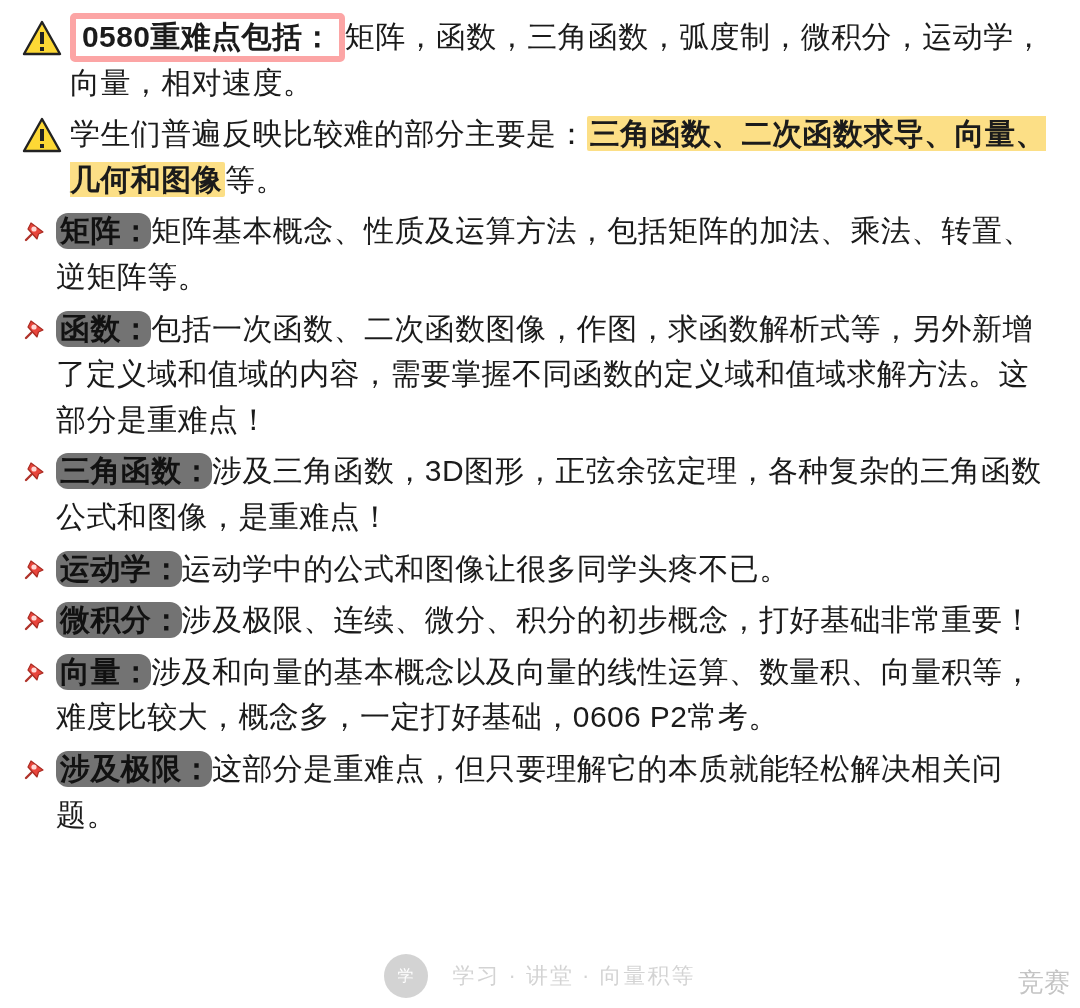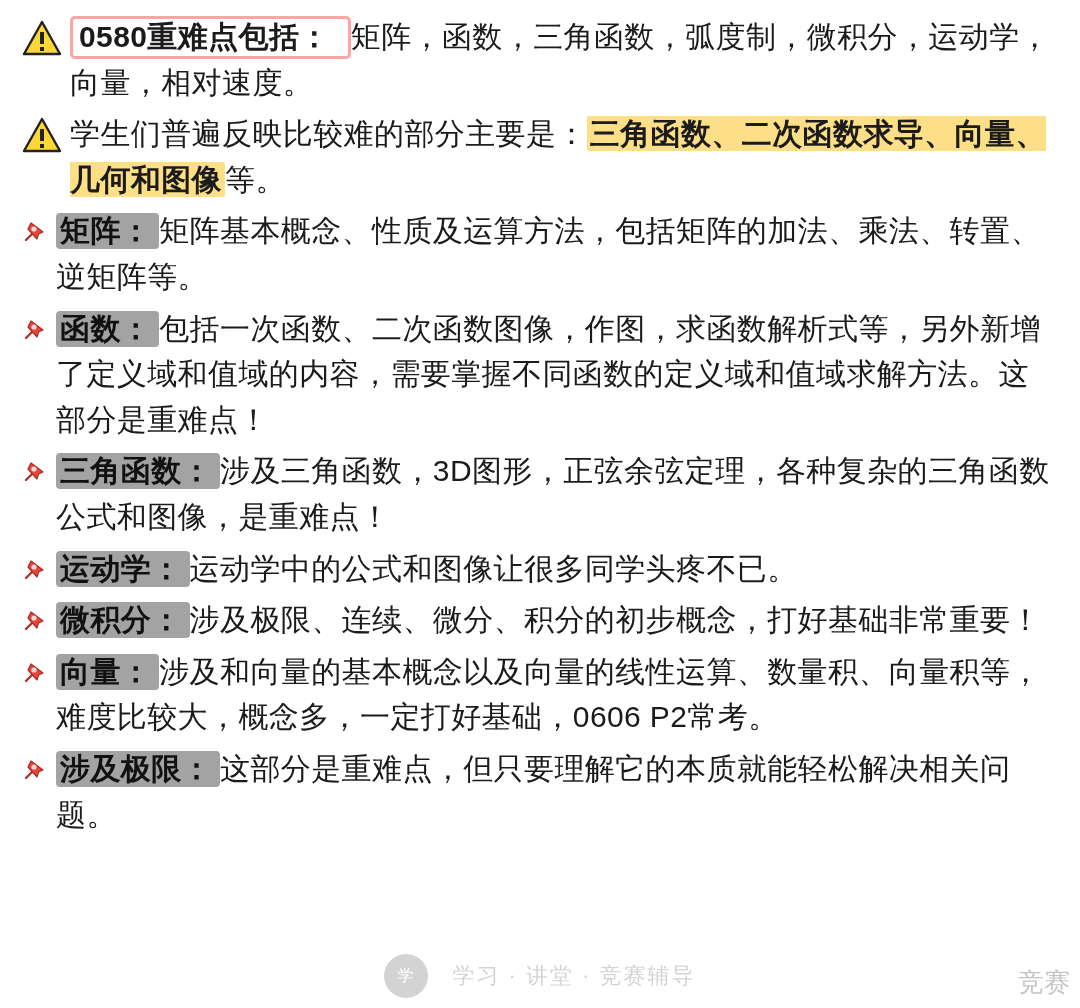--- a/index.html
+++ b/index.html
@@ -45,29 +45,29 @@
     letter-spacing: 0.4px;
     word-break: break-all;
   }
   .hl-yellow-strong {
     background: #fcdf86;
     padding: 1px 3px;
     border-radius: 2px;
     font-weight: bold;
   }
   .boxed {
-    border: 3px solid #fca5a5;
+    border: 6px solid #fca5a5;
     border-radius: 5px;
-    padding: 1px 18px 3px 6px;
+    padding: 1px 6px 3px 6px;
     font-weight: bold;
   }
   .term {
-    background: #a3a3a3;
-    padding: 1px 8px 2px 4px;
-    border-radius: 4px;
+    background: #737373;
+    padding: 1px 0 2px 4px;
+    border-radius: 12px;
     font-weight: bold;
     color: #111;
   }
   
   .warn-icon {
     display: inline-block;
     width: 40px;
     height: 36px;
     position: relative;
   }
@@ -252,17 +252,17 @@
         </svg>
       </span>
     </div>
     <div class="body-text">
       <span class="term">涉及极限：</span><span>这部分是重难点，但只要理解它的本质就能轻松解决相关问题。</span>
     </div>
   </div>
 
   <div class="wm">
     <span class="wm-logo">学</span>
-    <span>学习 · 讲堂 · 竞赛辅导</span>
+    <span>学习 · 讲堂 · 向量积等</span>
   </div>
   <div class="wm-right">竞赛</div>
 
 </div>
 
 </body></html>

